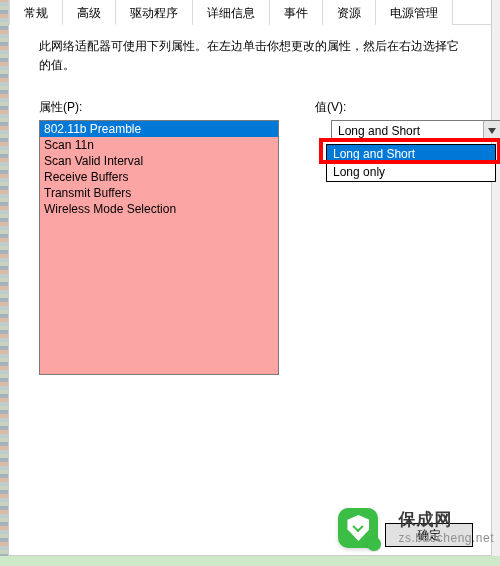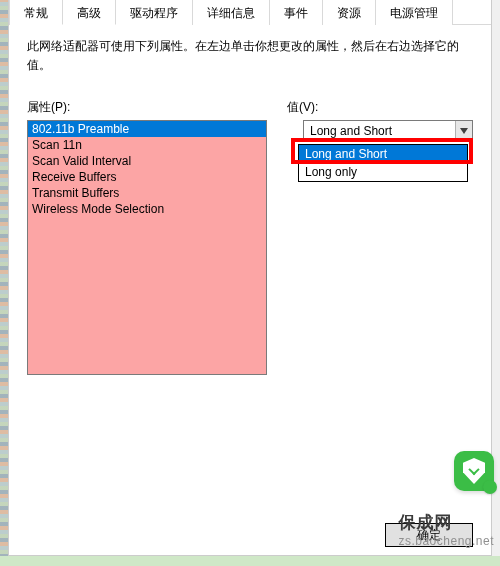--- a/index.html
+++ b/index.html
@@ -41,32 +41,32 @@
     .tab.active {
       background: #ffffff;
       border-bottom: 1px solid #ffffff;
       z-index: 2;
     }
     .tab:not(.active) {
       background: #ffffff;
       top: 1px;
     }
     .tab-content {
-      padding: 12px 18px;
+      padding: 12px 30px;
       position: relative;
       height: calc(100% - 28px);
     }
     .description {
       line-height: 1.6;
       margin-bottom: 24px;
       color: #000;
     }
     .columns {
       display: flex;
-      gap: 20px;
+      gap: 36px;
     }
     .col-left { width: 240px; }
     .col-right { flex: 1; position: relative; }
     .label {
       display: block;
       margin-bottom: 4px;
       color: #000;
     }
     .listbox {
       width: 240px;
@@ -148,24 +148,23 @@
       background: #e1e1e1;
       cursor: pointer;
       font-family: inherit;
       font-size: 12px;
     }
     .watermark {
       position: absolute;
       right: 6px;
       bottom: 18px;
       display: flex;
-      align-items: flex-end;
+      align-items: flex-start;
       gap: 20px;
       z-index: 50;
-      flex-direction: column;
     }
     .wm-badge {
       width: 40px;
       height: 40px;
       background: #3bbd46;
       border-radius: 10px;
       position: relative;
       display: flex;
       align-items: center;
       justify-content: center;

